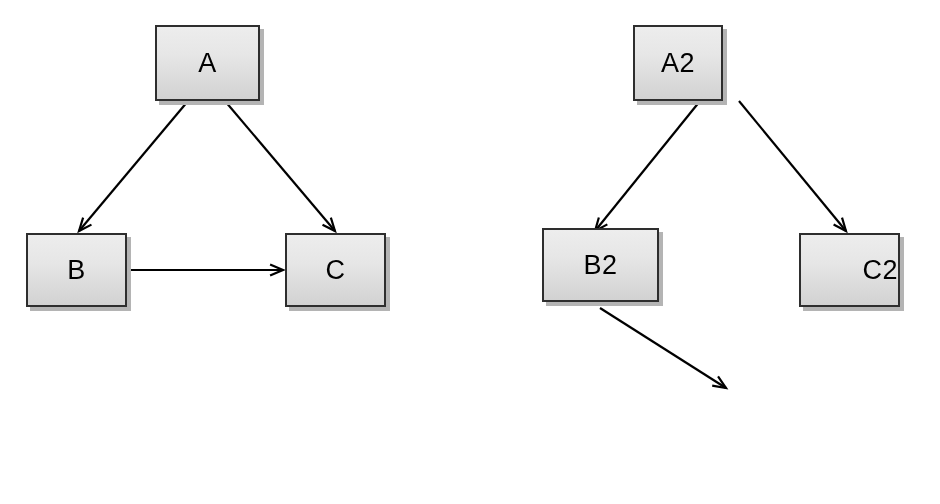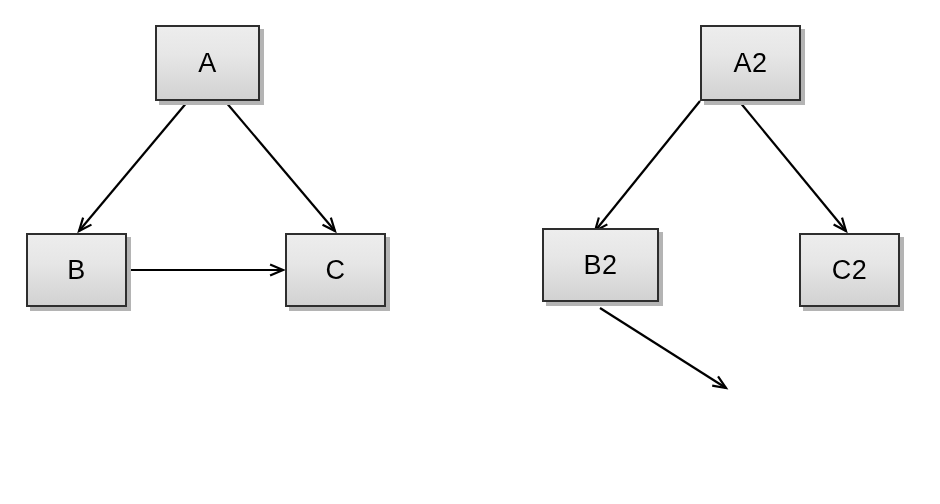--- a/index.html
+++ b/index.html
@@ -81,22 +81,22 @@
     </svg>
 <div class="node" style="left: 155px; top: 25px; width: 105px; height: 76px; background: linear-gradient(rgb(237, 237, 237) 0%, rgb(230, 230, 230) 40%, rgb(210, 210, 210) 100%); border-color: rgb(46, 46, 46); box-shadow: rgb(180, 180, 180) 4px 4px 0px 0px;">
       <span class="node-label">A</span>
     </div>
     <div class="node" style="left: 26px; top: 233px; width: 101px; height: 74px; background: linear-gradient(rgb(237, 237, 237) 0%, rgb(230, 230, 230) 40%, rgb(210, 210, 210) 100%); border-color: rgb(46, 46, 46); box-shadow: rgb(180, 180, 180) 4px 4px 0px 0px;">
       <span class="node-label">B</span>
     </div>
     <div class="node" style="left: 285px; top: 233px; width: 101px; height: 74px; background: linear-gradient(rgb(237, 237, 237) 0%, rgb(230, 230, 230) 40%, rgb(210, 210, 210) 100%); border-color: rgb(46, 46, 46); box-shadow: rgb(180, 180, 180) 4px 4px 0px 0px;">
       <span class="node-label">C</span>
     </div>
-    <div class="node" style="left: 700px; top: 25px; width: 101px; height: 76px; background: linear-gradient(rgb(237, 237, 237) 0%, rgb(230, 230, 230) 40%, rgb(210, 210, 210) 100%); border-color: rgb(46, 46, 46); box-shadow: rgb(180, 180, 180) 4px 4px 0px 0px;">
+    <div class="node" style="left: 633px; top: 25px; width: 90px; height: 76px; background: linear-gradient(rgb(237, 237, 237) 0%, rgb(230, 230, 230) 40%, rgb(210, 210, 210) 100%); border-color: rgb(46, 46, 46); box-shadow: rgb(180, 180, 180) 4px 4px 0px 0px;">
       <span class="node-label">A2</span>
     </div>
     <div class="node" style="left: 542px; top: 228px; width: 117px; height: 74px; background: linear-gradient(rgb(237, 237, 237) 0%, rgb(230, 230, 230) 40%, rgb(210, 210, 210) 100%); border-color: rgb(46, 46, 46); box-shadow: rgb(180, 180, 180) 4px 4px 0px 0px;">
       <span class="node-label">B2</span>
     </div>
-    <div class="node" style="left: 799px; top: 233px; width: 101px; height: 74px; background: linear-gradient(rgb(237, 237, 237) 0%, rgb(230, 230, 230) 40%, rgb(210, 210, 210) 100%); border-color: rgb(46, 46, 46); box-shadow: rgb(180, 180, 180) 4px 4px 0px 0px;">
+    <div class="node" style="left: 799px; top: 233px; width: 101px; height: 74px; background: linear-gradient(rgb(237, 237, 237) 0%, rgb(230, 230, 230) 40%, rgb(210, 210, 210) 100%); border-color: rgb(46, 46, 46); box-shadow: rgb(180, 180, 180) 4px 4px 0px 0px; justify-content: flex-end;">
       <span class="node-label">C2</span>
     </div>
   </div>
 
 </body></html>

